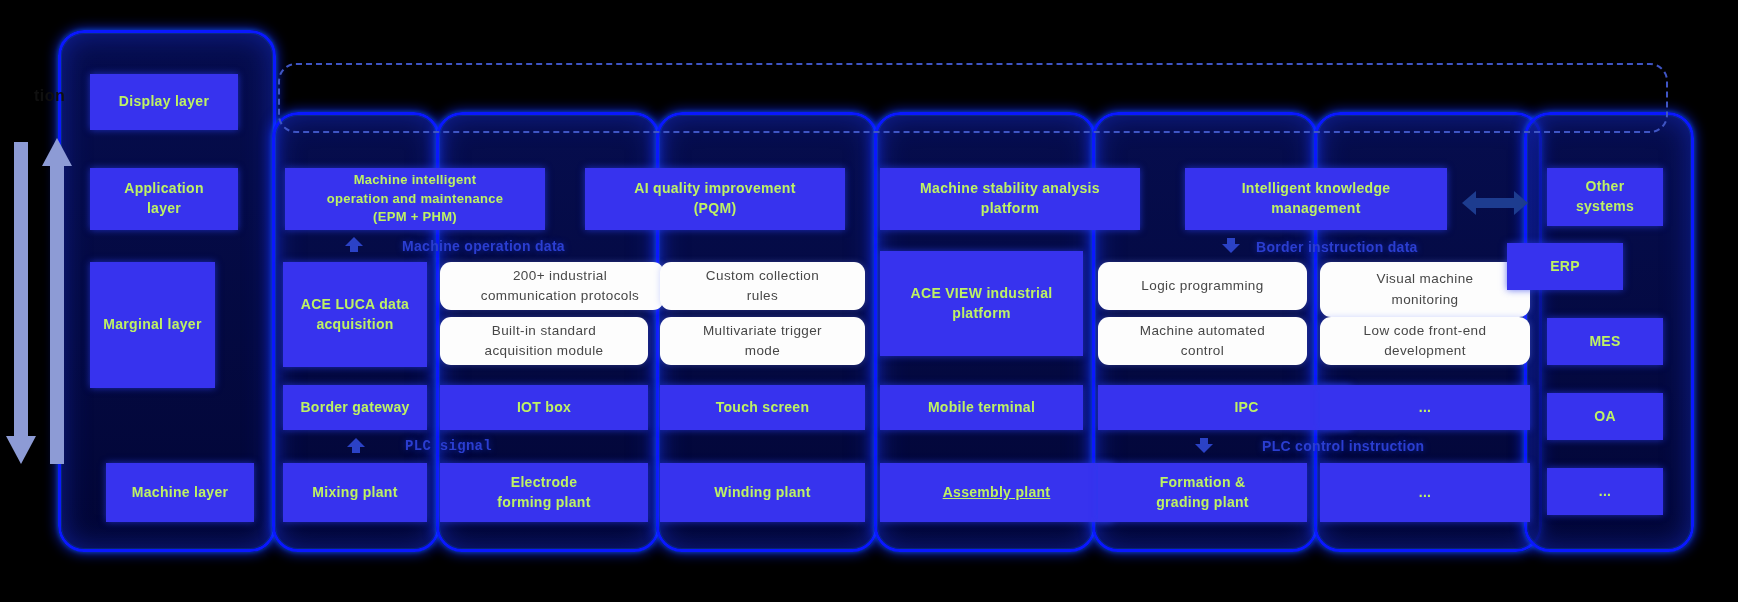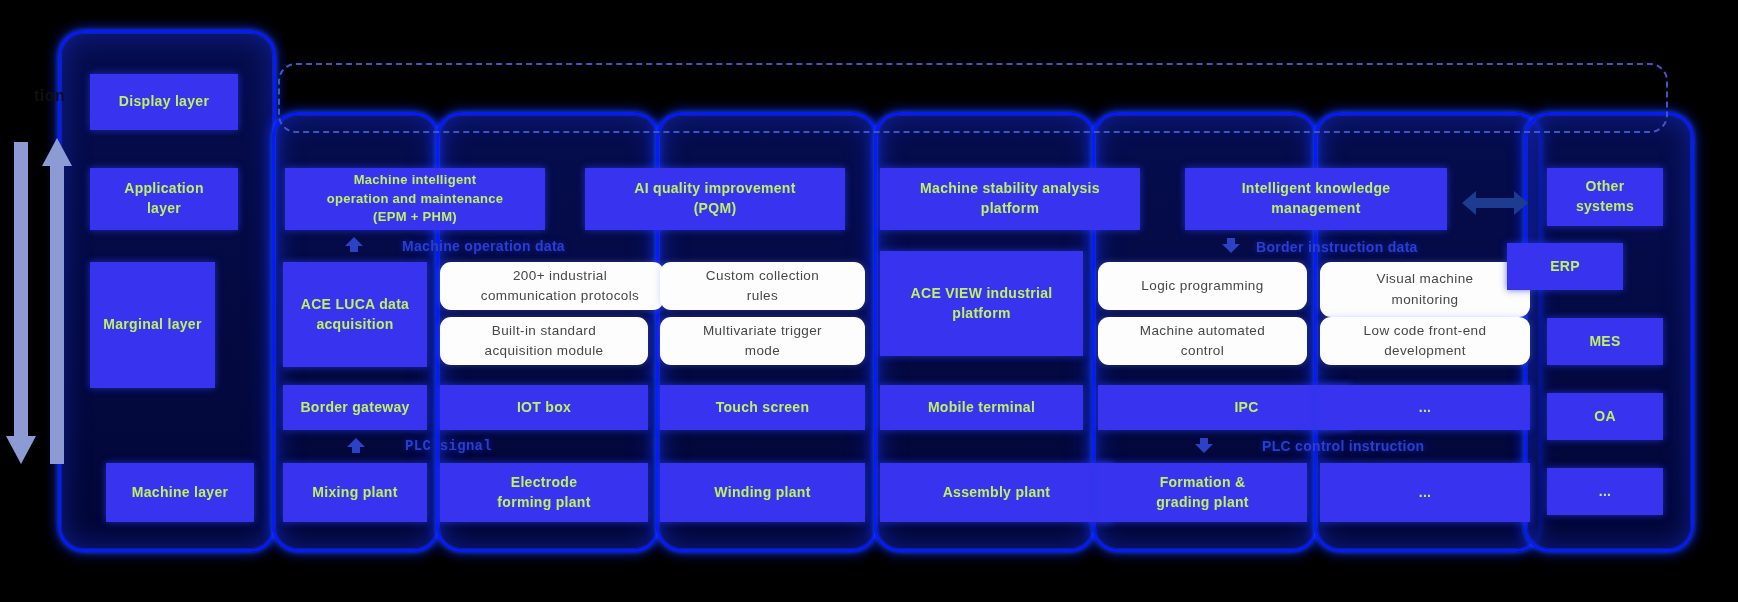--- a/index.html
+++ b/index.html
@@ -145,21 +145,21 @@
   <div class="sarrow down" style="left:1195px;top:438px;">
     <div class="head"></div>
       <div class="shaft"></div>
   </div>
   <div class="flabel" style="left:1262px;top:438px;">PLC control instruction</div>
 
   <div class="node" style="left:283px;top:463px;width:144px;height:59px;">Mixing plant</div>
   <div class="node" style="left:440px;top:463px;width:208px;height:59px;">Electrode
 forming plant</div>
   <div class="node" style="left:660px;top:463px;width:205px;height:59px;">Winding plant</div>
-  <div class="node" style="left:880px;top:463px;width:233px;height:59px;">Assembly plant</div>
+  <div class="node" style="left:880px;top:463px;width:233px;height:59px;text-decoration:underline;">Assembly plant</div>
   <div class="node" style="left:1098px;top:463px;width:209px;height:59px;">Formation &amp;
 grading plant</div>
   <div class="node" style="left:1320px;top:463px;width:210px;height:59px;">...</div>
 
   <div class="node" style="left:1507px;top:243px;width:116px;height:47px;">ERP</div>
   <div class="node" style="left:1547px;top:318px;width:116px;height:47px;">MES</div>
   <div class="node" style="left:1547px;top:393px;width:116px;height:47px;">OA</div>
   <div class="node" style="left:1547px;top:468px;width:116px;height:47px;">...</div>
 
 </div>

